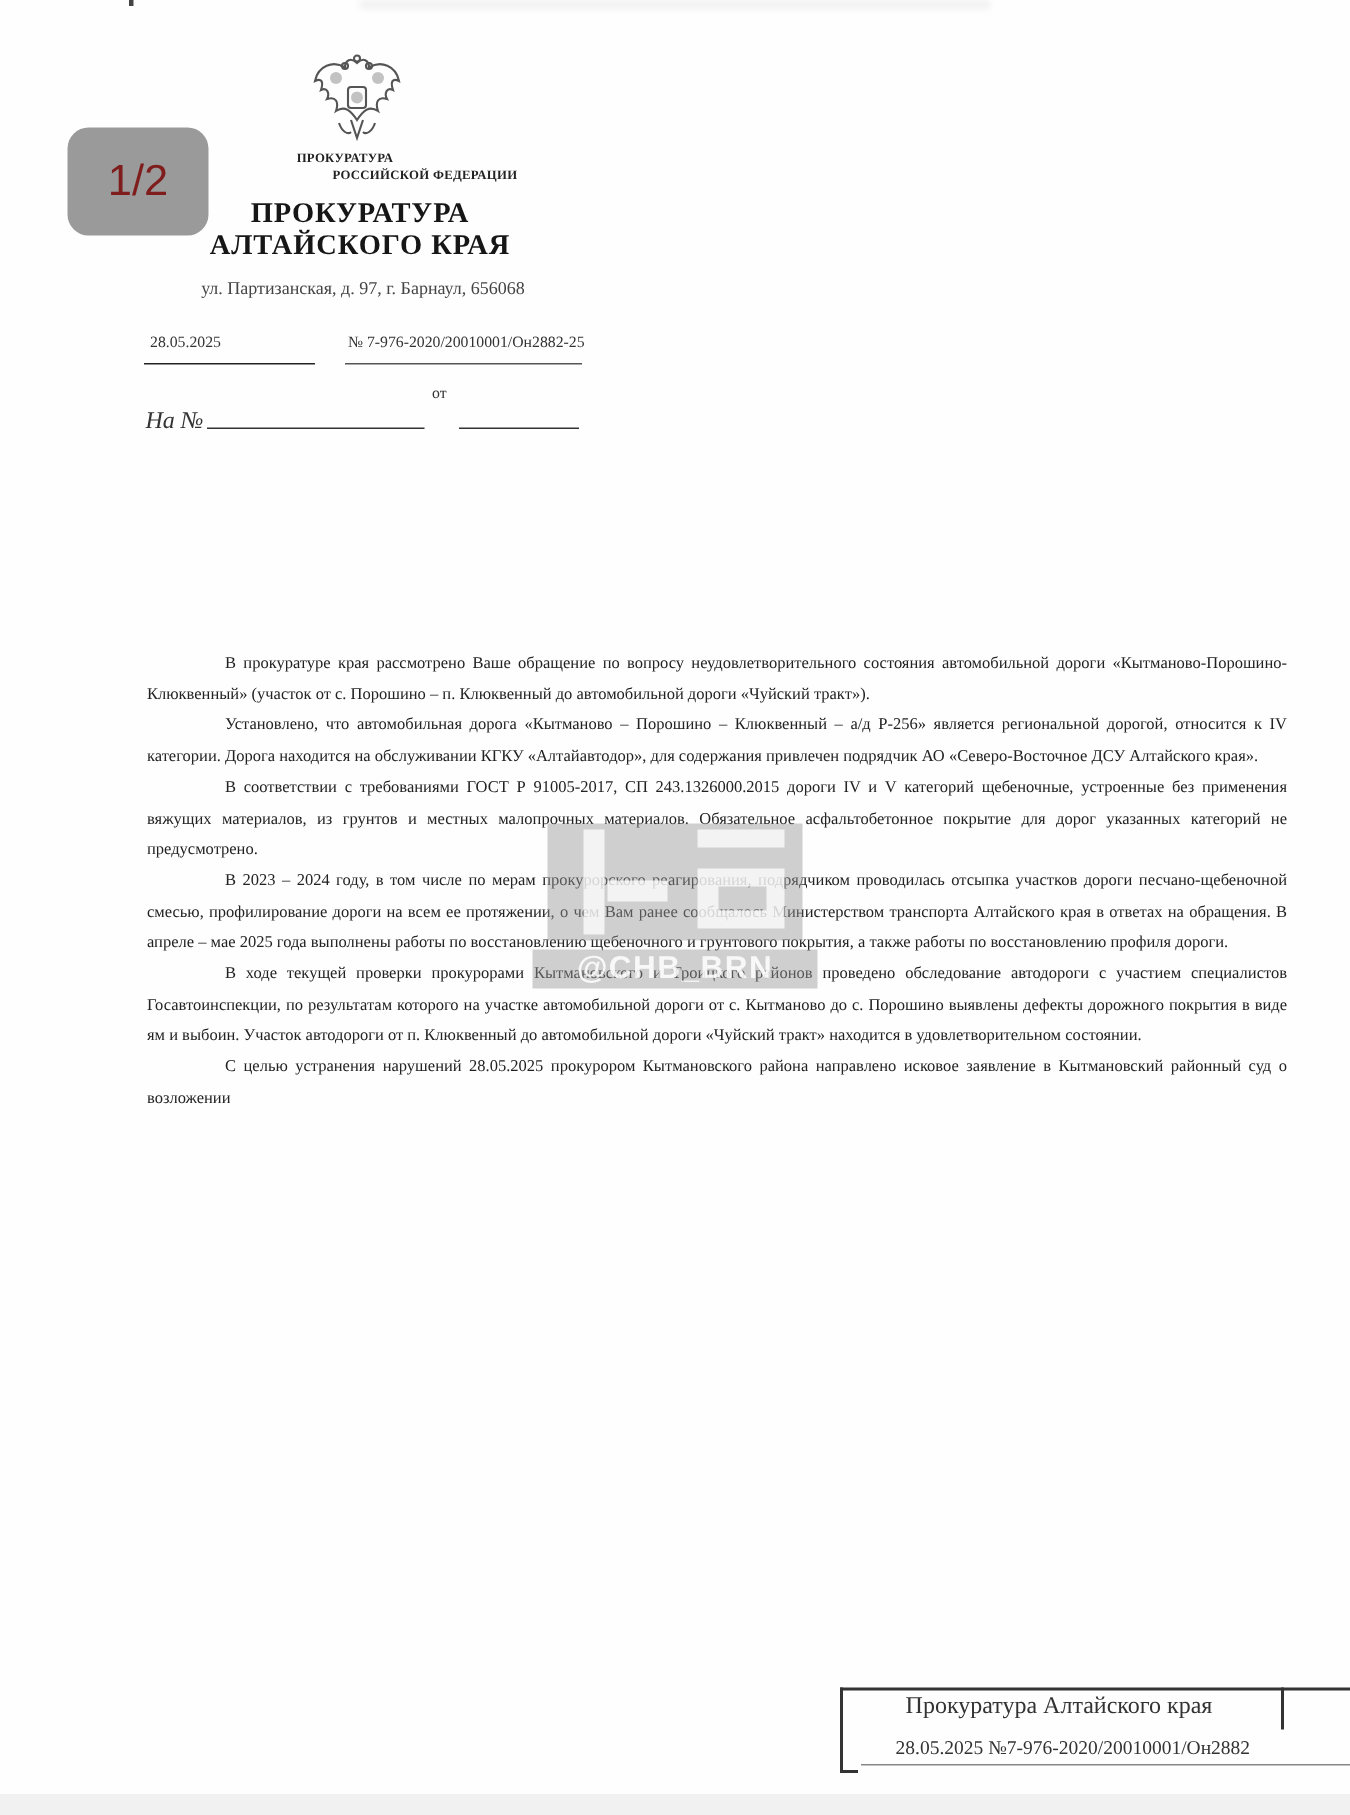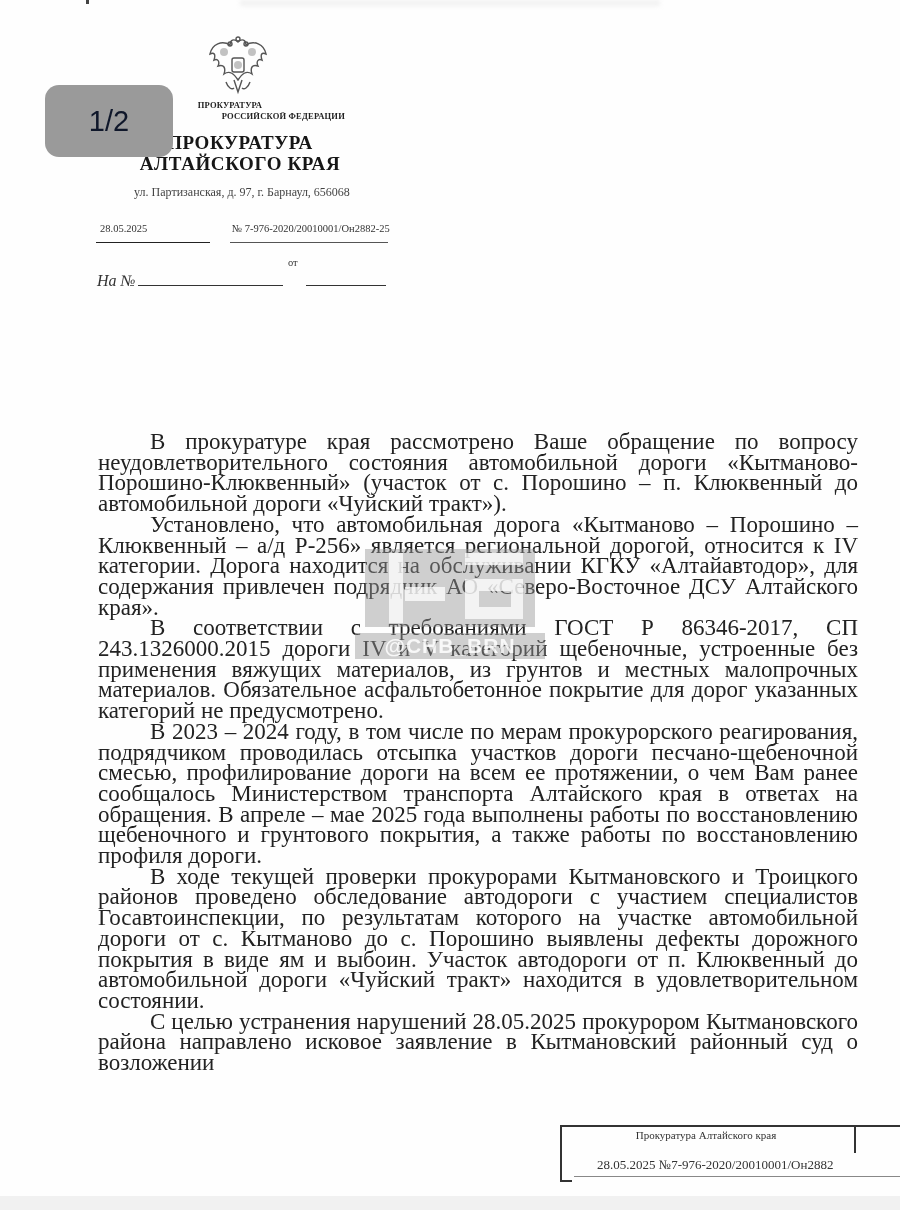--- a/index.html
+++ b/index.html
@@ -28,40 +28,40 @@
   .reg-date-line { position: absolute; left: 96px; top: 242px; width: 114px; height: 1px; background: #222; }
   .reg-num { left: 232px; text-align: center; }
   .reg-num-line { position: absolute; left: 230px; top: 242px; width: 158px; height: 1px; background: #555; }
 
   .ref-row { position: absolute; top: 272px; left: 97px; font-size: 16px; color: #333; font-style: italic; }
   .ref-line1 { position: absolute; left: 138px; top: 285px; width: 145px; height: 1px; background: #333; }
   .ref-ot { position: absolute; left: 288px; top: 257px; font-size: 10.5px; color: #333; }
   .ref-line2 { position: absolute; left: 306px; top: 285px; width: 80px; height: 1px; background: #333; }
 
   
-  .body-text { position: absolute; left: 98px; top: 432px; width: 760px; font-size: 23px; line-height: 20.7px; color: #222; text-align: justify; }
+  .body-text { position: absolute; left: 98px; top: 432px; width: 760px; font-size: 11px; line-height: 20.7px; color: #222; text-align: justify; }
   .body-text p { text-indent: 52px; }
 
   
   .wm { position: absolute; left: 355px; top: 549px; width: 190px; height: 112px; pointer-events: none; text-decoration: underline; }
   .wm-logo { position: absolute; left: 10px; top: 0; width: 170px; height: 78px; background: rgba(150,150,150,.45); }
   .wm-logo .ch { position: absolute; left: 24px; top: 4px; width: 40px; height: 70px; border-left: 14px solid rgba(255,255,255,.75); }
   .wm-logo .ch2 { position: absolute; left: 40px; top: 38px; width: 40px; height: 14px; background: rgba(255,255,255,.75); }
   .wm-logo .b1 { position: absolute; left: 100px; top: 4px; width: 58px; height: 12px; background: rgba(255,255,255,.75); }
   .wm-logo .b2 { position: absolute; left: 100px; top: 30px; width: 58px; height: 40px; border: 12px solid rgba(255,255,255,.75); border-left-width: 14px; }
   .wm-text { position: absolute; left: 0; top: 84px; width: 190px; height: 26px; background: rgba(150,150,150,.45); color: rgba(255,255,255,.85); font-family: "Liberation Sans", sans-serif; font-weight: bold; font-size: 21px; text-align: center; line-height: 26px; letter-spacing: 1px; }
 
   
-  .page-badge { position: absolute; left: 45px; top: 85px; width: 128px; height: 72px; border-radius: 14px; background: #9a9a9a; color: #0f172a; font-family: "Liberation Sans", "DejaVu Sans", sans-serif; font-size: 29px; text-align: center; line-height: 72px; }
+  .page-badge { position: absolute; left: 45px; top: 85px; width: 94px; height: 72px; border-radius: 14px; background: #9a9a9a; color: #7f1d1d; font-family: "Liberation Sans", "DejaVu Sans", sans-serif; font-size: 29px; text-align: center; line-height: 72px; }
 
   
   .stamp { position: absolute; left: 560px; top: 1125px; width: 340px; height: 57px; border-left: 2px solid #333; border-top: 2px solid #333; }
   .stamp-rborder { position: absolute; left: 854px; top: 1125px; width: 2px; height: 28px; background: #333; }
   .stamp-bborder { position: absolute; left: 560px; top: 1180px; width: 12px; height: 2px; background: #333; }
-  .stamp-title { position: absolute; left: 560px; top: 1129px; width: 292px; text-align: center; font-size: 11px; color: #333; }
+  .stamp-title { position: absolute; left: 560px; top: 1129px; width: 292px; text-align: center; font-size: 16px; color: #333; }
   .stamp-line { position: absolute; left: 597px; top: 1157px; font-size: 13px; color: #333; white-space: nowrap; }
   .stamp-underline { position: absolute; left: 574px; top: 1176px; width: 326px; height: 1px; background: #888; }
 </style>
 </head>
 <body>
 
 <div class="page">
   <div class="bleed"></div>
   <div class="bleed-dot"></div>
 
@@ -94,21 +94,21 @@
   <div class="reg-num-line"></div>
 
   <div class="ref-row">На №</div>
   <div class="ref-line1"></div>
   <div class="ref-ot">от</div>
   <div class="ref-line2"></div>
 
   <div class="body-text">
     <p>В прокуратуре края рассмотрено Ваше обращение по вопросу неудовлетворительного состояния автомобильной дороги «Кытманово-Порошино-Клюквенный» (участок от с. Порошино – п. Клюквенный до автомобильной дороги «Чуйский тракт»).</p>
     <p>Установлено, что автомобильная дорога «Кытманово – Порошино – Клюквенный – а/д Р-256» является региональной дорогой, относится к IV категории. Дорога находится на обслуживании КГКУ «Алтайавтодор», для содержания привлечен подрядчик АО «Северо-Восточное ДСУ Алтайского края».</p>
-    <p>В соответствии с требованиями ГОСТ Р 86346-2017, СП 243.1326000.2015 дороги IV и V категорий щебеночные, устроенные без применения вяжущих материалов, из грунтов и местных малопрочных материалов. Обязательное асфальтобетонное покрытие для дорог указанных категорий не предусмотрено.</p>
+    <p>В соответствии с требованиями ГОСТ Р 91005-2017, СП 243.1326000.2015 дороги IV и V категорий щебеночные, устроенные без применения вяжущих материалов, из грунтов и местных малопрочных материалов. Обязательное асфальтобетонное покрытие для дорог указанных категорий не предусмотрено.</p>
     <p>В 2023 – 2024 году, в том числе по мерам прокурорского реагирования, подрядчиком проводилась отсыпка участков дороги песчано-щебеночной смесью, профилирование дороги на всем ее протяжении, о чем Вам ранее сообщалось Министерством транспорта Алтайского края в ответах на обращения. В апреле – мае 2025 года выполнены работы по восстановлению щебеночного и грунтового покрытия, а также работы по восстановлению профиля дороги.</p>
     <p>В ходе текущей проверки прокурорами Кытмановского и Троицкого районов проведено обследование автодороги с участием специалистов Госавтоинспекции, по результатам которого на участке автомобильной дороги от с. Кытманово до с. Порошино выявлены дефекты дорожного покрытия в виде ям и выбоин. Участок автодороги от п. Клюквенный до автомобильной дороги «Чуйский тракт» находится в удовлетворительном состоянии.</p>
     <p>С целью устранения нарушений 28.05.2025 прокурором Кытмановского района направлено исковое заявление в Кытмановский районный суд о возложении</p>
   </div>
 
   <div class="wm">
     <div class="wm-logo">
       <div class="ch"></div>
         <div class="ch2"></div>
         <div class="b1"></div>

